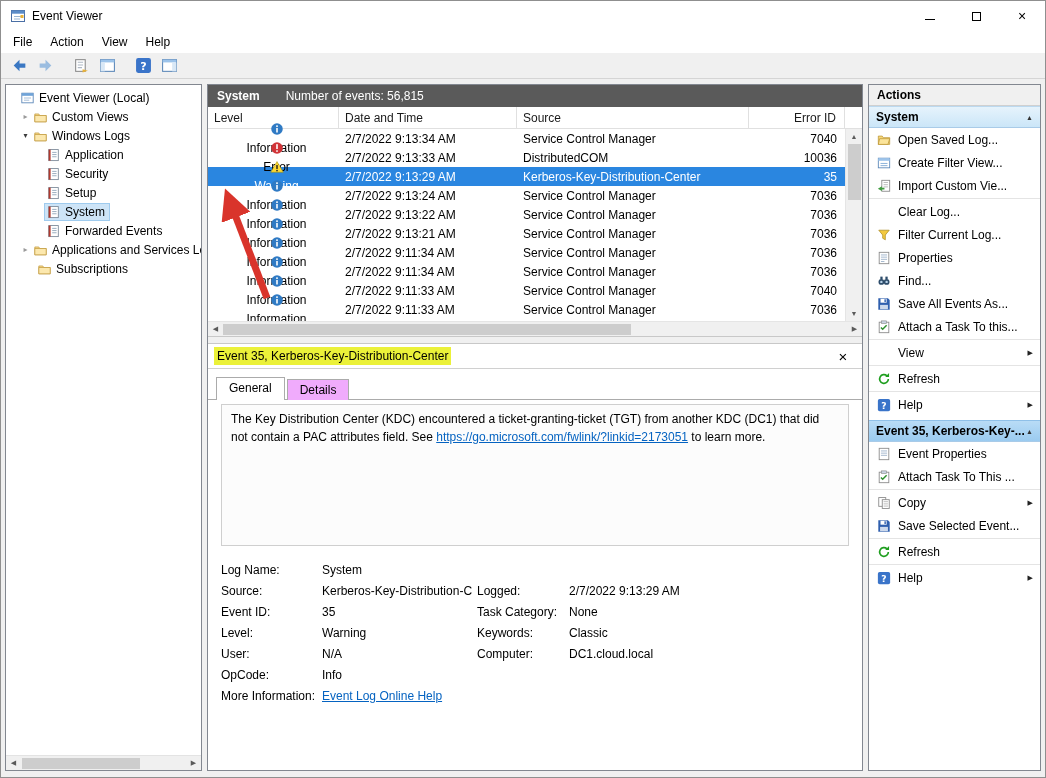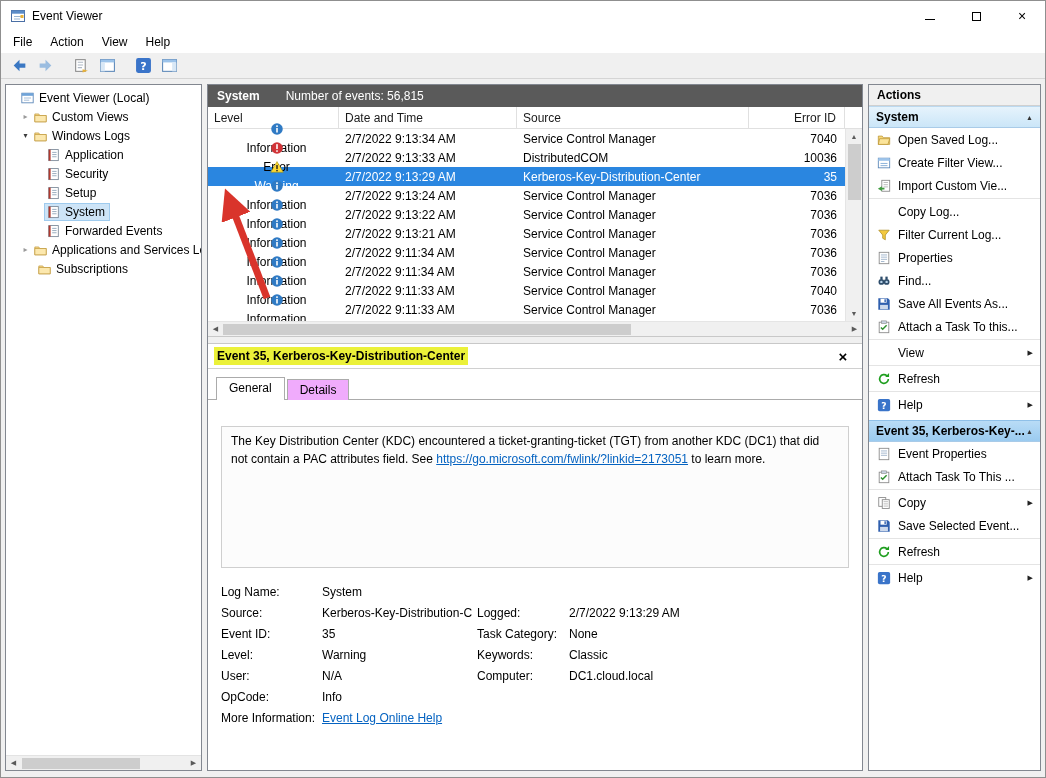--- a/index.html
+++ b/index.html
@@ -67,27 +67,27 @@
   .ecell.c0 { display:flex; align-items:center; gap:5px; }
   .ecell.c3 { text-align:right; padding-right:8px; }
   .licon svg { width:14px; height:14px; display:block; }
   .vtrack { flex:1; }
   .list-hscroll { height:15px; flex:none; background:#f0f0f0; display:flex; align-items:center; border-top:1px solid #e5e5e5; }
 
   .splitter { height:8px; flex:none; background:#f0f0f0; border-top:1px solid #c8c8c8; border-bottom:1px solid #c8c8c8; }
 
   
   .detail { flex:1; min-height:0; background:#fff; display:flex; flex-direction:column; }
-  .detail-title { height:25px; flex:none; display:flex; align-items:center; padding:0 10px 0 6px; border-bottom:1px solid #d0d0d0;font-weight:bold; }
+  .detail-title { height:25px; flex:none; display:flex; align-items:center; padding:0 10px 0 6px; border-bottom:1px solid #d0d0d0; }
   .hl { background:#ebf139; padding:2px 3px; }
   .close-x { margin-left:auto; font-size:15px; width:18px; text-align:center; color:#000; }
   .tabs { flex:none; display:flex; align-items:flex-end; padding:8px 0 0 8px; border-bottom:1px solid #ababab; height:31px; }
   .tab { border:1px solid #ababab; border-bottom:none; padding:3px 12px 3px 12px; background:#f0abfc; margin-right:2px; position:relative; top:1px; }
   .tab.active { background:#fff; padding-bottom:5px; top:1px; }
-  .desc-box { flex:none; margin:26px 13px 10px 13px; height:142px; border:1px solid #cfcfcf; background:#fcfcfc; padding:5px 9px; line-height:1.5; overflow:hidden; }
+  .desc-box { flex:none; margin:4px 13px 10px 13px; height:142px; border:1px solid #cfcfcf; background:#fcfcfc; padding:5px 9px; line-height:1.5; overflow:hidden; }
   .dlink, .fvalue.link { color:#0563c1; text-decoration:underline; cursor:pointer; }
   .detail-fields { margin:7px 13px; display:grid; grid-template-columns:101px 155px 92px 1fr; row-gap:7px; line-height:14px; }
   .flabel { white-space:nowrap; }
   .fvalue { white-space:nowrap; overflow:hidden; }
 
   
   .actions { width:173px; flex:none; background:#fff; border:1px solid #828790; display:flex; flex-direction:column; overflow:hidden; }
   .actions-title { height:21px; line-height:21px; flex:none; padding-left:8px; font-weight:bold; background:#f0f0f0; border-bottom:1px solid #d0d0d0; }
   .sec-header { height:22px; flex:none; display:flex; align-items:center; padding:0 7px; font-weight:bold; background:linear-gradient(#e6f3fc,#cbe6f8); border-top:1px solid #bcd9ef; border-bottom:1px solid #a9cbe8; }
   .sec-header.ev { background:linear-gradient(#b9dcf6,#9bcbf0); border-top:1px solid #8fc0e8; }
@@ -585,21 +585,21 @@
                 <rect x="5.5" y="1.5" width="9" height="12.5" fill="#fff" stroke="#8a8a8a"></rect>
                 <path d="M7.5 4h5M7.5 6.5h5M7.5 9h5" stroke="#b5b5b5"></path>
                 <path d="M1 11l4.5-2.8v1.8h3v2h-3v1.8z" fill="#3f9c3f"></path>
               </svg>
             </span>
             <span class="alabel">Import Custom Vie...</span>
           </div>
           <div class="asep"></div>
           <div class="aitem">
             <span class="aicon"></span>
-            <span class="alabel">Copy Log...</span>
+            <span class="alabel">Clear Log...</span>
           </div>
           <div class="aitem">
             <span class="aicon">
               <svg viewBox="0 0 16 16">
                 <path d="M2 2.5h12L9.5 8v5.5l-3-1.8V8z" fill="#f3c93f" stroke="#a8871c" stroke-width="0.8"></path>
               </svg>
             </span>
             <span class="alabel">Filter Current Log...</span>
           </div>
           <div class="aitem">

